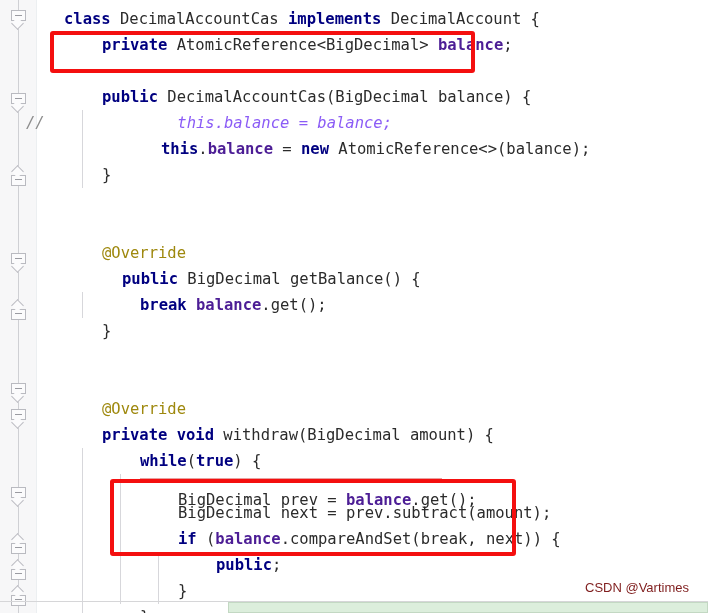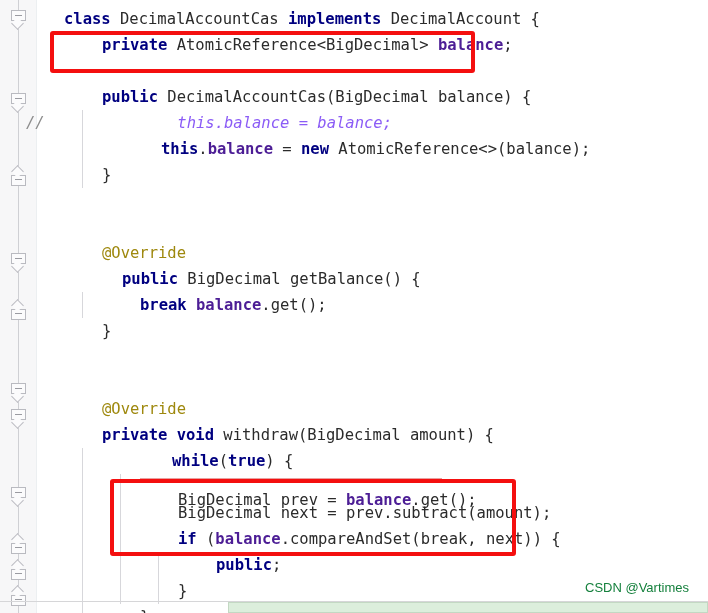--- a/index.html
+++ b/index.html
@@ -144,21 +144,21 @@
   .green-panel {
     position: absolute;
     background: #dceedc;
     border: 1px solid #c3d8c3;
     box-sizing: border-box;
   }
   .watermark {
     position: absolute;
     font-family: "Liberation Sans", sans-serif;
     font-size: 13px;
-    color: #15803d;
+    color: #7f1d1d;
     white-space: nowrap;
   }
 </style>
 </head>
 <body>
 
 <div id="screen">
 
   <div class="gutter">
     <div class="gutter-rail"></div>
@@ -224,21 +224,21 @@
         <div class="line" style="top: 84px; left: 54px;"><span class="kw">public</span><span class="plain"> DecimalAccountCas(BigDecimal balance) {</span></div>
         <div class="line" style="top: 110px; left: 92px;"><span class="cmt">    this.balance = balance;</span></div>
         <div class="line" style="top: 136px; left: 92px; margin-left: 21px;"><span class="kw">this</span><span class="plain">.</span><span class="fld">balance</span><span class="plain"> = </span><span class="kw">new</span><span class="plain"> AtomicReference&lt;&gt;(balance);</span></div>
         <div class="line" style="top: 162px; left: 54px;"><span class="plain">}</span></div>
         <div class="line" style="top: 240px; left: 54px;"><span class="anno">@Override</span></div>
         <div class="line" style="top: 266px; left: 54px; margin-left: 20px;"><span class="kw">public</span><span class="plain"> BigDecimal getBalance() {</span></div>
         <div class="line" style="top: 292px; left: 92px;"><span class="kw">break</span><span class="plain"> </span><span class="fld">balance</span><span class="plain">.get();</span></div>
         <div class="line" style="top: 318px; left: 54px;"><span class="plain">}</span></div>
         <div class="line" style="top: 396px; left: 54px;"><span class="anno">@Override</span></div>
         <div class="line" style="top: 422px; left: 54px;"><span class="kw">private void</span><span class="plain"> withdraw(BigDecimal amount) {</span></div>
-        <div class="line" style="top: 448px; left: 92px; margin-left: 32px;"><span class="kw">while</span><span class="plain">(</span><span class="kw">true</span><span class="plain">) {</span></div>
+        <div class="line" style="top: 448px; left: 92px;"><span class="kw">while</span><span class="plain">(</span><span class="kw">true</span><span class="plain">) {</span></div>
         <div class="line" style="top: 474px; left: 130px; margin-top: 13px;"><span class="plain">BigDecimal prev = </span><span class="fld">balance</span><span class="plain">.get();</span></div>
         <div class="line" style="top: 500px; left: 130px;"><span class="plain">BigDecimal next = prev.subtract(amount);</span></div>
         <div class="line" style="top: 526px; left: 130px;"><span class="kw">if</span><span class="plain"> (</span><span class="fld">balance</span><span class="plain">.compareAndSet(break, next)) {</span></div>
         <div class="line" style="top: 552px; left: 168px;"><span class="kw">public</span><span class="plain">;</span></div>
         <div class="line" style="top: 578px; left: 130px;"><span class="plain">}</span></div>
         <div class="line" style="top: 604px; left: 92px;"><span class="plain">}</span></div>
       </div>
     <div id="slashes">
         <div class="cmt-slash" style="top: 110px; left: -22px;">//</div>
       </div>

